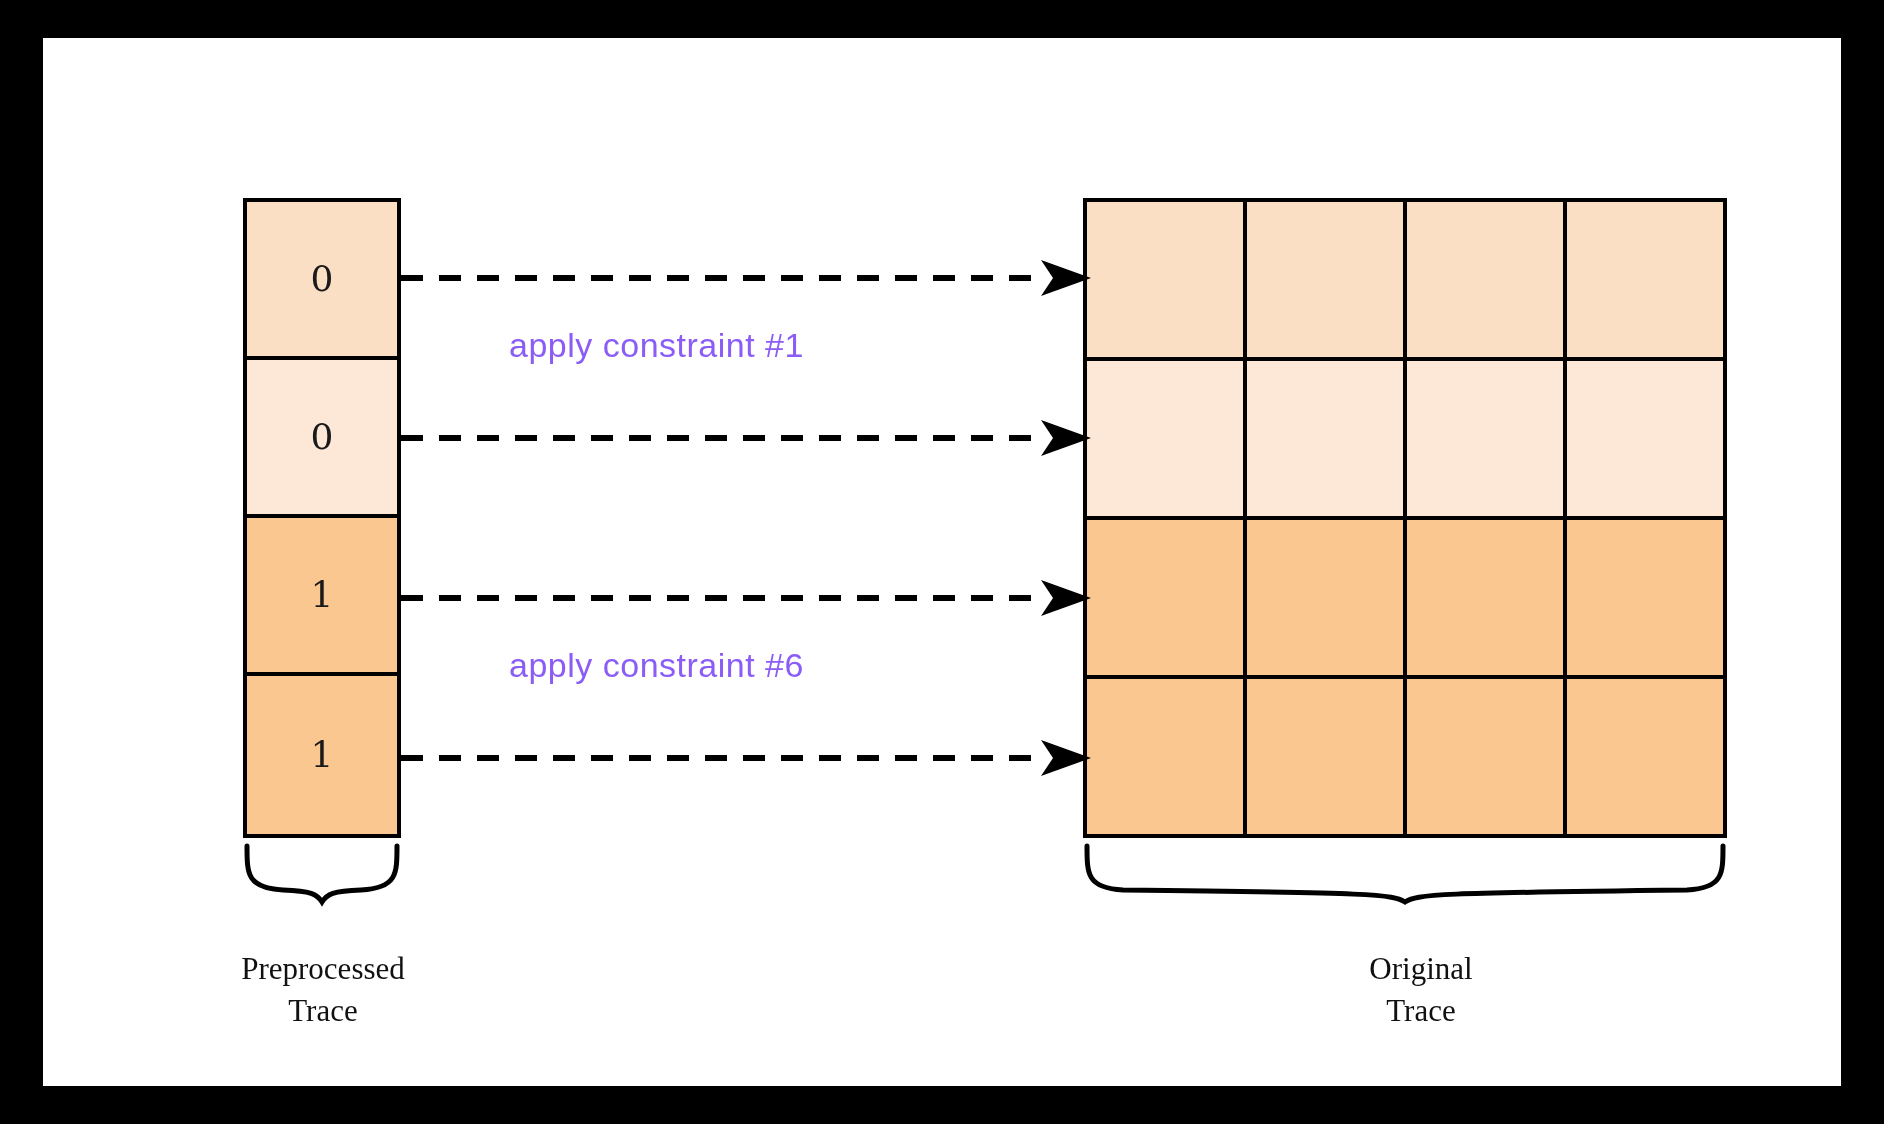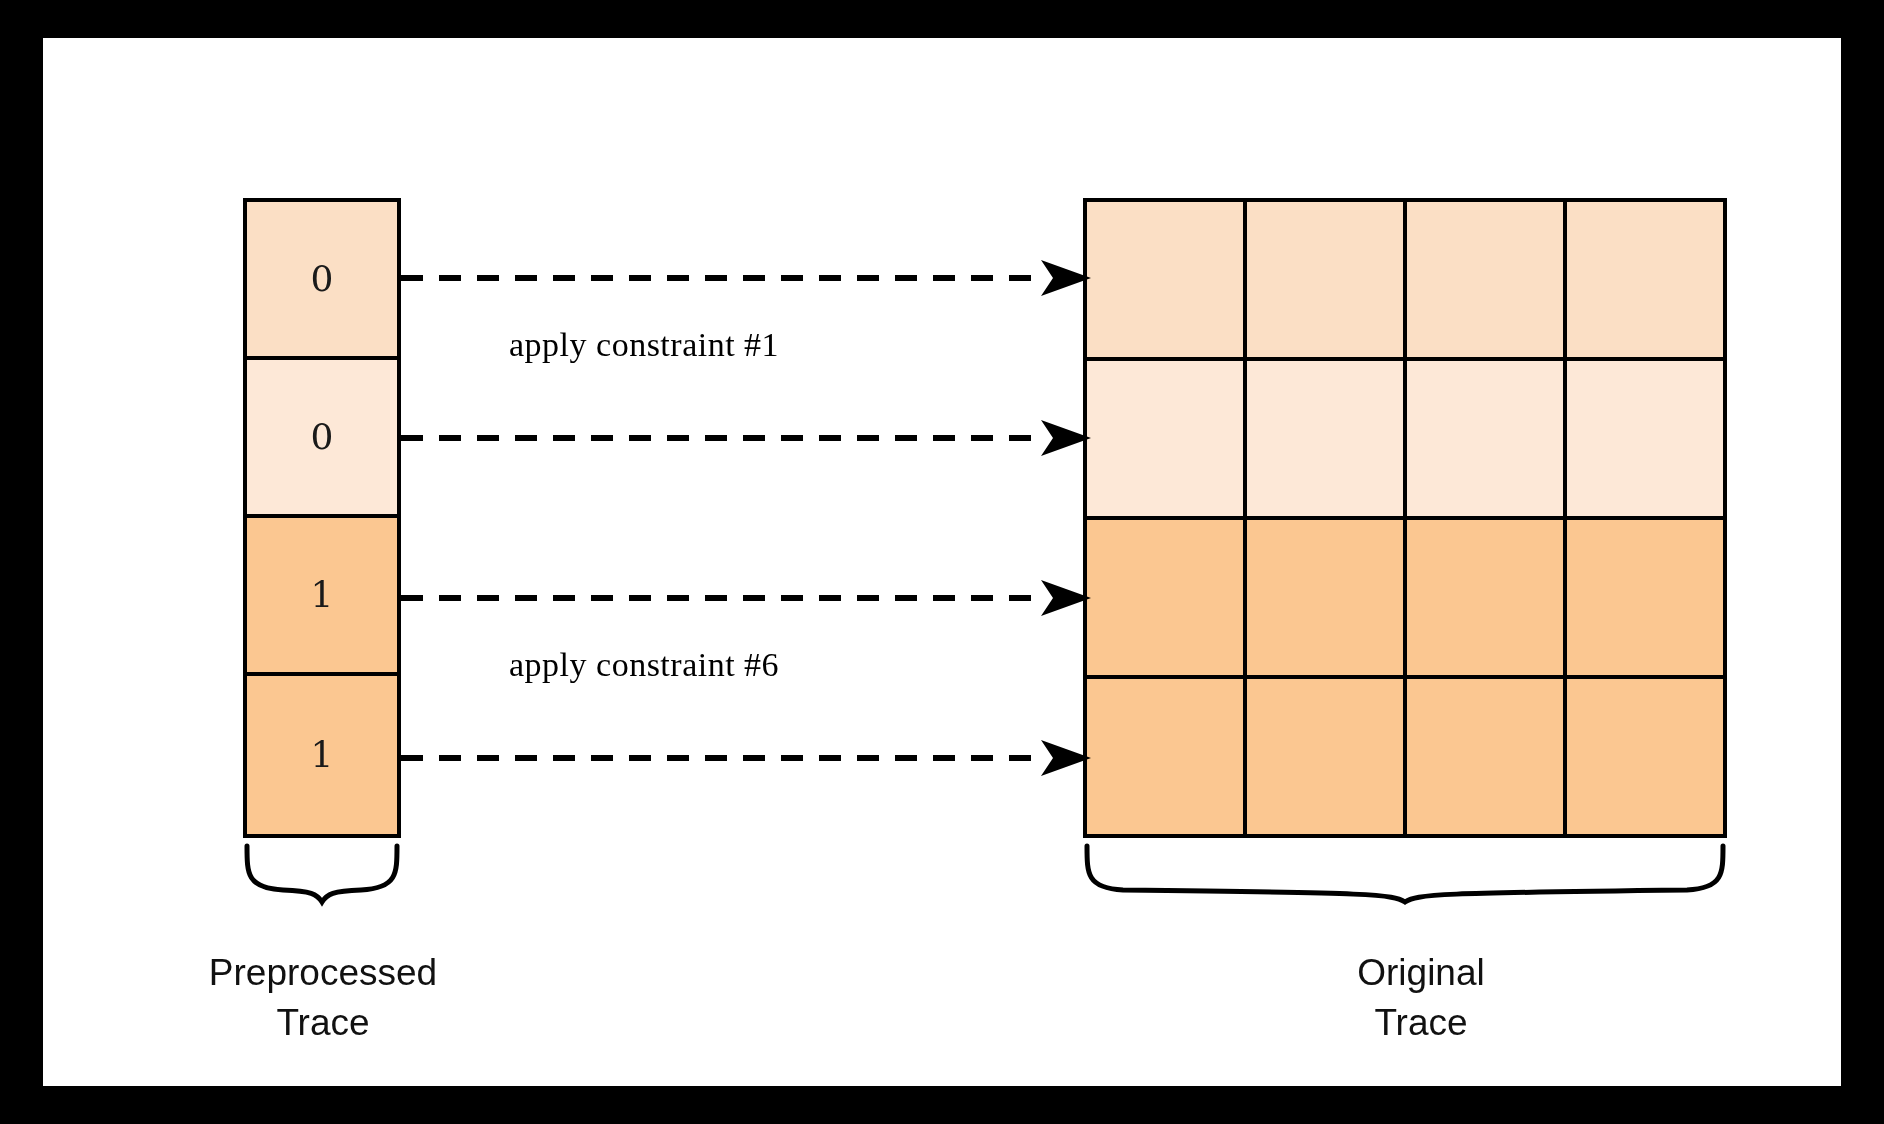--- a/index.html
+++ b/index.html
@@ -86,40 +86,40 @@
     overflow: visible;
   }
   #arrow-0 { top: 220px; }
   #arrow-1 { top: 380px; }
   #arrow-2 { top: 540px; }
   #arrow-3 { top: 700px; }
 
   
   .constraint-label {
     position: absolute;
-    font-family: Liberation Serif, serif;
+    font-family: Liberation Sans, sans-serif;
     font-size: 34px;
-    color: #000000;
+    color: #8b5cf6;
     letter-spacing: 0.5px;
     white-space: nowrap;
     user-select: none;
   }
   #label-c1 { left: 466px; top: 288px; }
   #label-c2 { left: 466px; top: 608px; }
 
   
   .brace-svg { position: absolute; overflow: visible; }
   #brace-pre  { left: 200px; top: 806px; width: 158px; height: 60px; }
   #brace-orig { left: 1040px; top: 806px; width: 644px; height: 60px; }
 
   
   .caption {
     position: absolute;
-    font-family: Liberation Sans, sans-serif;
-    font-size: 37px;
+    font-family: Liberation Serif, serif;
+    font-size: 31px;
     color: #111111;
     text-align: center;
     line-height: 1.35;
     white-space: pre;
     user-select: none;
   }
   #caption-pre  { left: 100px;  top: 910px; width: 360px; }
   #caption-orig { left: 1198px; top: 910px; width: 360px; }
 </style>
 </head>

